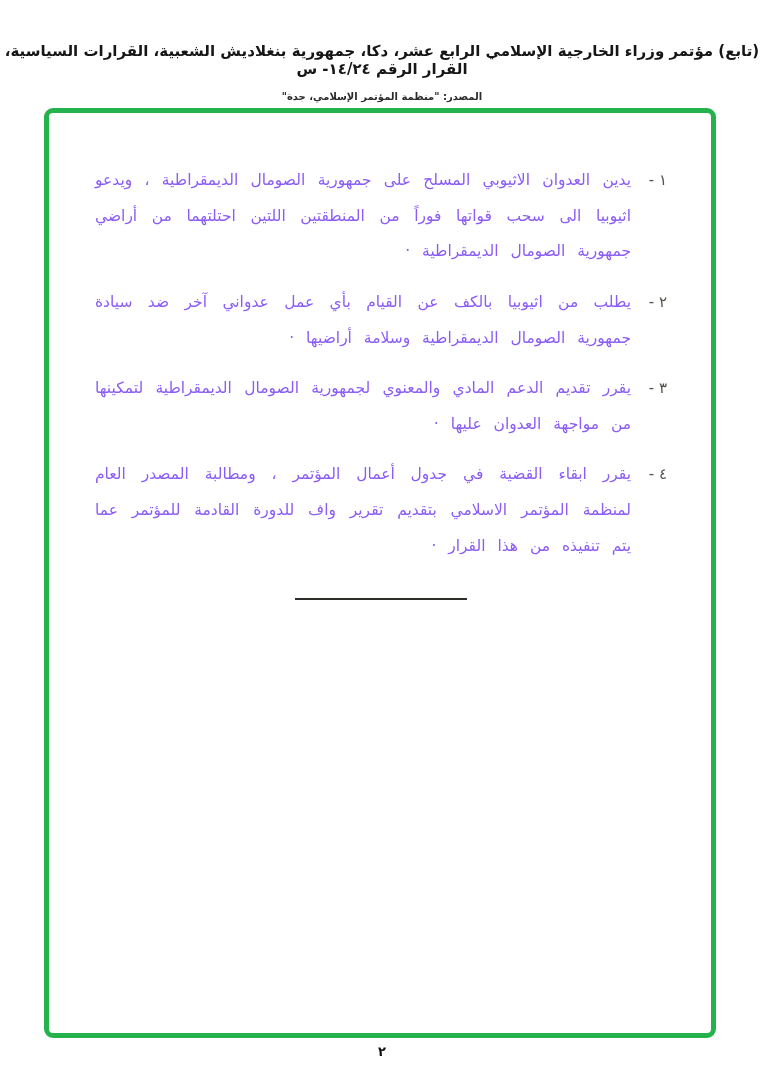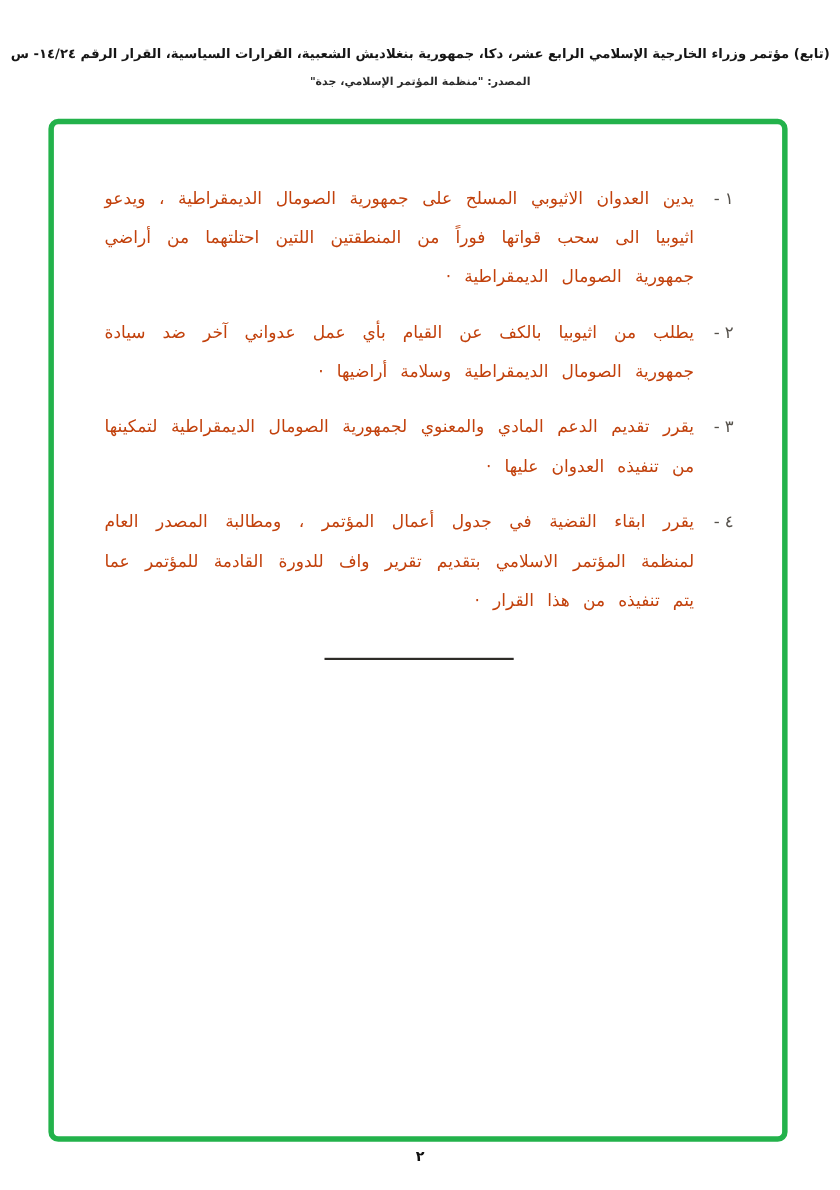--- a/index.html
+++ b/index.html
@@ -14,21 +14,21 @@
   
   .page-header {
     position: absolute;
     top: 42px;
     left: 0;
     width: 100%;
     text-align: center;
     direction: rtl;
   }
   .hdr-line1 {
-    font-size: 12px;
+    font-size: 15px;
     font-weight: bold;
     color: #161616;
     letter-spacing: 0;
   }
   .hdr-line2 {
     font-size: 10px;
     font-weight: bold;
     color: #2a2a2a;
     margin-top: 13px;
   }
@@ -64,21 +64,21 @@
     font-size: 15px;
     line-height: 2.3;
     color: #54504a;
   }
   .res-text {
     flex: 1;
     font-size: 15.5px;
     line-height: 2.3;
     word-spacing: 7px;
     text-align: justify;
-    color: #c2410c;
+    color: #8b5cf6;
   }
 
   .end-divider {
     width: 172px;
     height: 0;
     border-top: 2px solid #2e2c28;
     margin: 34px auto 0 auto;
   }
 
   
@@ -109,21 +109,21 @@
       <p class="res-text">يدين العدوان الاثيوبي المسلح على جمهورية الصومال الديمقراطية ، ويدعو اثيوبيا الى سحب قواتها فوراً من المنطقتين اللتين احتلتهما من أراضي جمهورية الصومال الديمقراطية ·</p>
     </div>
 
     <div class="res-item">
       <span class="res-num">٢ -</span>
       <p class="res-text">يطلب من اثيوبيا بالكف عن القيام بأي عمل عدواني آخر ضد سيادة جمهورية الصومال الديمقراطية وسلامة أراضيها ·</p>
     </div>
 
     <div class="res-item">
       <span class="res-num">٣ -</span>
-      <p class="res-text">يقرر تقديم الدعم المادي والمعنوي لجمهورية الصومال الديمقراطية لتمكينها من تنفيذه العدوان عليها ·</p>
+      <p class="res-text">يقرر تقديم الدعم المادي والمعنوي لجمهورية الصومال الديمقراطية لتمكينها من مواجهة العدوان عليها ·</p>
     </div>
 
     <div class="res-item">
       <span class="res-num">٤ -</span>
       <p class="res-text">يقرر ابقاء القضية في جدول أعمال المؤتمر ، ومطالبة المصدر العام لمنظمة المؤتمر الاسلامي بتقديم تقرير واف للدورة القادمة للمؤتمر عما يتم تنفيذه من هذا القرار ·</p>
     </div>
 
     <div class="end-divider"></div>
 
   </div>

